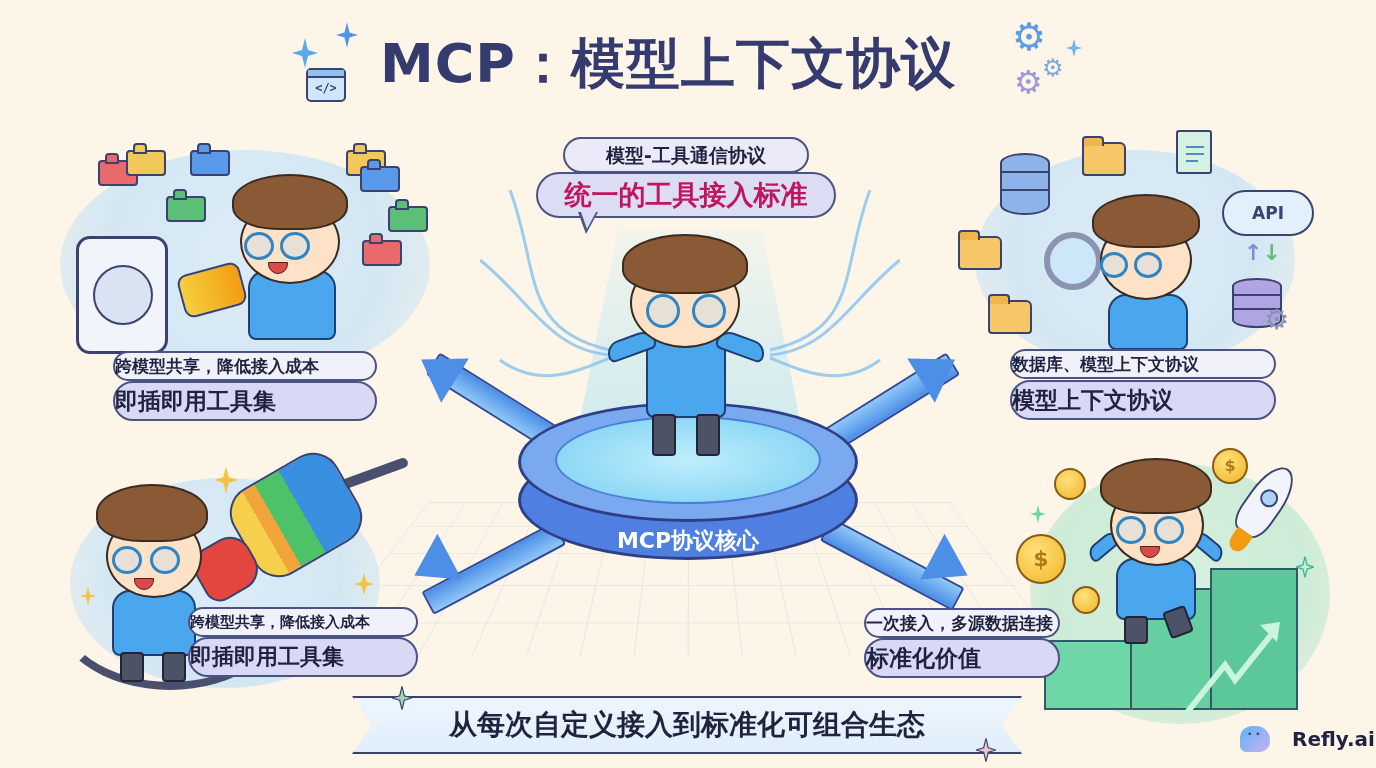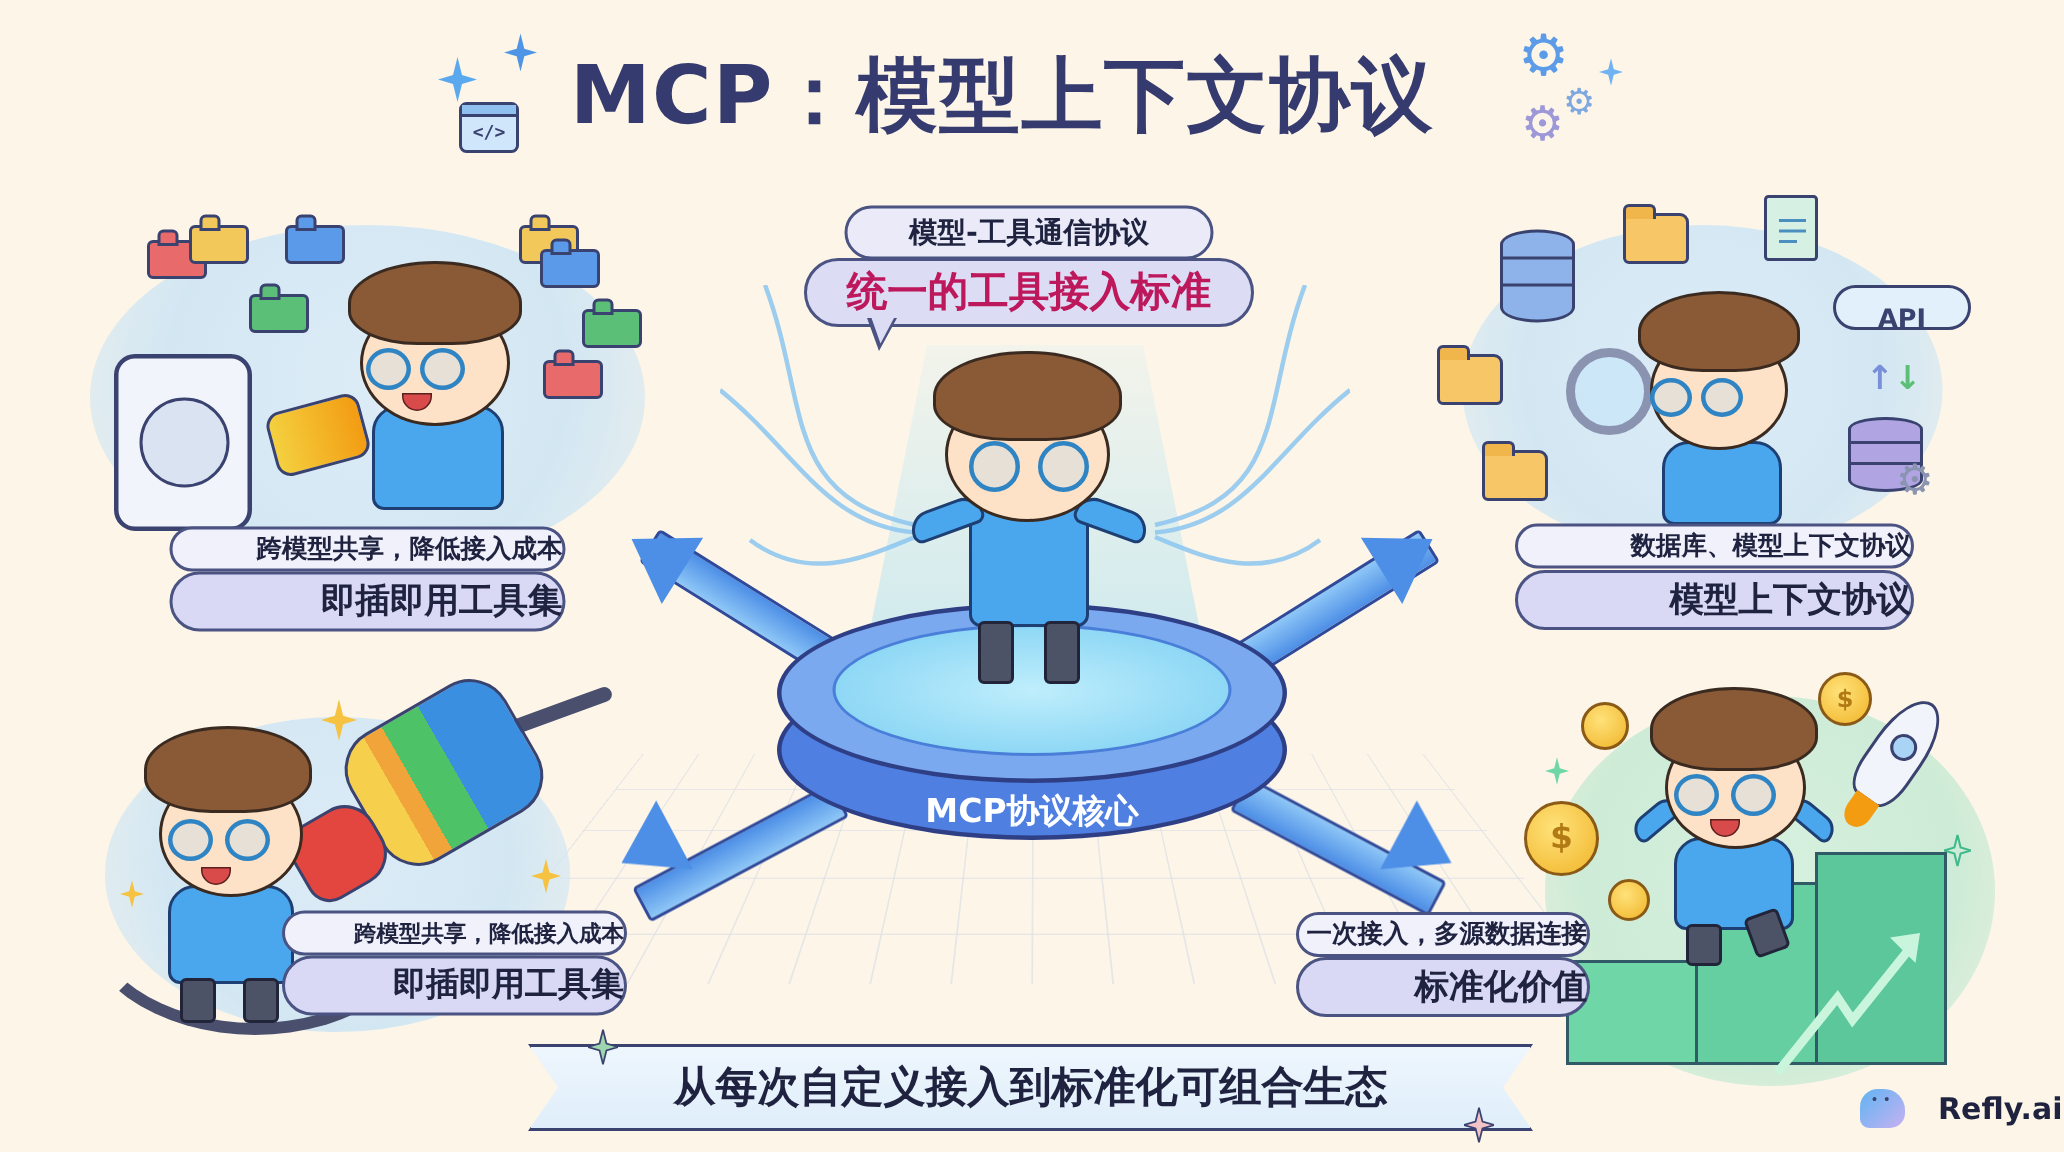--- a/index.html
+++ b/index.html
@@ -28,21 +28,21 @@
 
   
   .blob {
     position: absolute; border-radius: 50%;
     background: radial-gradient(circle at 50% 45%, #dcecf7 0%, #d3e7f3 60%, rgba(211,231,243,0.4) 100%);
   }
   .blob.green { background: radial-gradient(circle at 50% 45%, #d7f1df 0%, #cdebd6 60%, rgba(205,235,214,0.3) 100%); }
 
   .pill-small, .pill-big {
     position: absolute; border: 2px solid #4a5382; border-radius: 22px;
-    text-align: right; white-space: nowrap; color: #1f2340; font-weight: 700;
+    text-align: left; white-space: nowrap; color: #1f2340; font-weight: 700;
   }
   .pill-small { background: #f1f1fb; font-size: 17px; height: 30px; line-height: 26px; }
   .pill-big { background: #d9d9f5; font-size: 23px; height: 40px; line-height: 36px; }
 
   
   .speech-top {
     position: absolute; left: 563px; top: 137px; width: 246px; height: 36px;
     background: #eaeaf8; border: 2px solid #4a5382; border-radius: 20px;
     font-size: 19px; font-weight: 700; text-align: center; line-height: 32px; color: #1f2340;
   }
@@ -117,21 +117,21 @@
 
   
   .lego { position: absolute; width: 40px; height: 26px; border: 2px solid #3a4270; border-radius: 4px; }
   .lego::before { content: ""; position: absolute; top: -9px; left: 5px; width: 10px; height: 7px; background: inherit; border: 2px solid #3a4270; border-radius: 4px 4px 0 0; box-shadow: 16px 0 0 -2px inherit; }
   .folder { position: absolute; width: 44px; height: 34px; background: #f6c667; border: 2px solid #3a4270; border-radius: 3px 6px 4px 4px; }
   .folder::before { content: ""; position: absolute; top: -8px; left: -2px; width: 18px; height: 8px; background: #f0b64c; border: 2px solid #3a4270; border-bottom: none; border-radius: 4px 4px 0 0; }
   .db { position: absolute; width: 50px; height: 62px; border: 2px solid #3a4270; border-radius: 50% / 16%; }
   .db .ring { position: absolute; left: -2px; width: 50px; height: 2px; background: #3a4270; }
   .doc { position: absolute; width: 36px; height: 44px; background: #d7f0e4; border: 2px solid #3a4270; border-radius: 3px; }
   .doc .line { position: absolute; left: 8px; height: 2px; background: #4a8fbf; }
-  .cloud { position: absolute; width: 92px; height: 30px; background: #e2f0fb; border: 2px solid #3a4270; border-radius: 24px; text-align: center; line-height: 42px; font-size: 17px; font-weight: 700; color: #3a4270; }
+  .cloud { position: absolute; width: 92px; height: 46px; background: #e2f0fb; border: 2px solid #3a4270; border-radius: 24px; text-align: center; line-height: 42px; font-size: 17px; font-weight: 700; color: #3a4270; }
   .coin { position: absolute; border-radius: 50%; background: radial-gradient(circle at 40% 35%, #ffe27a, #f0b429); border: 2px solid #8a5a16; text-align: center; color: #b27a14; font-weight: 700; }
   .gear { position: absolute; font-size: 28px; line-height: 1; }
 
   .socket { position: absolute; left: 76px; top: 236px; width: 92px; height: 118px; background: #f1f4fa; border: 3px solid #3a4270; border-radius: 14px; }
   .socket .face2 { position: absolute; left: 14px; top: 26px; width: 60px; height: 60px; border-radius: 50%; background: #d9e3f2; border: 2px solid #3a4270; }
   .plug1 { position: absolute; left: 180px; top: 268px; width: 64px; height: 44px; background: linear-gradient(90deg, #f4d03f, #f39c12); border: 2px solid #3a4270; border-radius: 10px; transform: rotate(-15deg); }
   .plug2 { position: absolute; left: 236px; top: 466px; width: 120px; height: 98px; border: 2px solid #3a4270; border-radius: 28px; transform: rotate(-30deg);
            background: linear-gradient(90deg, #f6d04d 0 20%, #f0a43a 20% 32%, #4ec267 32% 56%, #3b8fe0 56% 100%); }
   .plug2-red { position: absolute; left: 196px; top: 540px; width: 60px; height: 56px; background: #e2463f; border: 2px solid #3a4270; border-radius: 16px 22px 22px 16px; transform: rotate(-30deg); }
   .cable { position: absolute; border: 8px solid #4a4f6e; border-color: transparent transparent #4a4f6e transparent; border-radius: 50%; }

